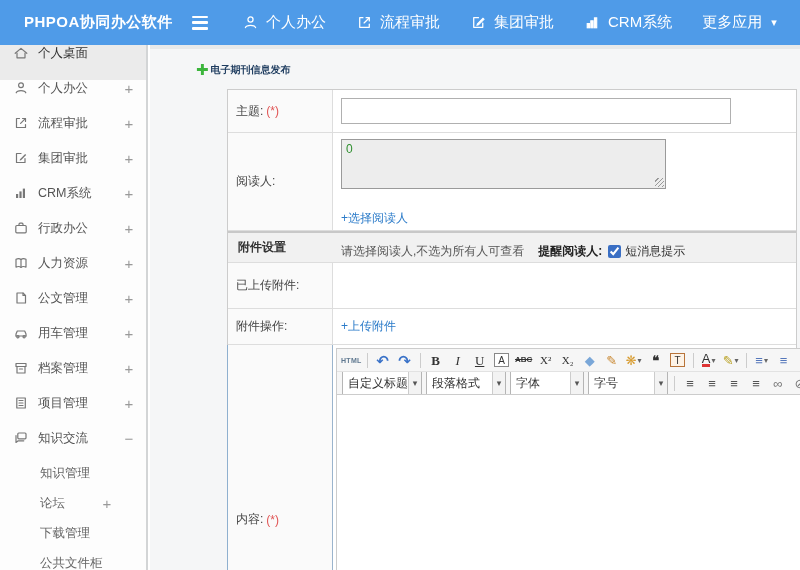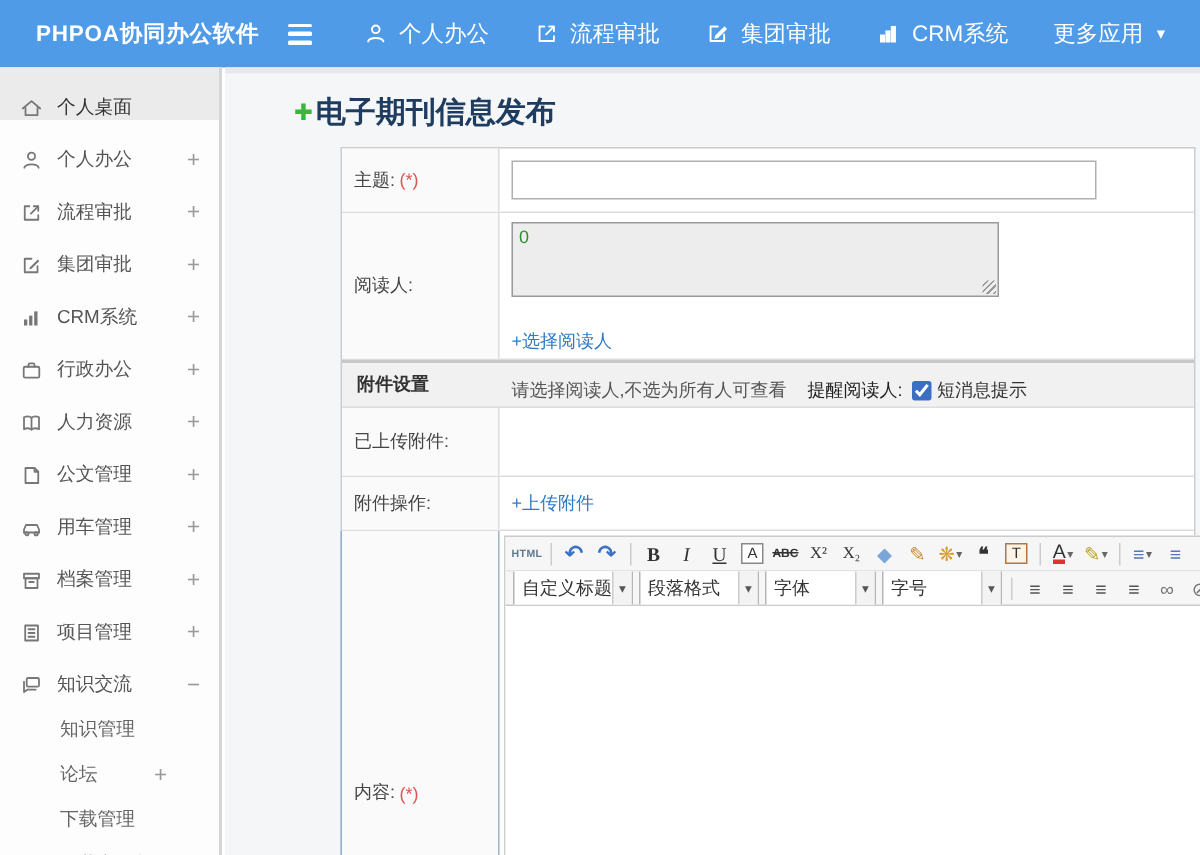--- a/index.html
+++ b/index.html
@@ -13,54 +13,54 @@
   .hamburger { width:20px; height:14px; display:flex; flex-direction:column; justify-content:space-between; margin-right:30px; cursor:pointer; }
   .hamburger i { display:block; height:2.5px; width:16px; background:#fff; border-radius:1px; }
   .top-nav { display:flex; align-items:center; gap:30px; }
   .nav-item { display:inline-flex; align-items:center; gap:7px; font-size:15px; cursor:pointer; white-space:nowrap; }
   .nav-icon { width:17px; height:17px; display:inline-flex; }
   .nav-icon svg { width:17px; height:17px; stroke:#fff; color:#fff; }
   .nav-caret { font-size:11px; margin-left:2px; }
 
   
   .sidebar { position:absolute; top:45px; left:0; width:148px; bottom:0; background:#fdfdfd; border-right:2px solid #d3d5d6; overflow:hidden; }
-  .sb-item { height:35px; display:flex; align-items:flex-end; padding:0 10px 0 13px; color:#555; cursor:pointer; }
+  .sb-item { height:35px; display:flex; align-items:flex-start; padding:0 10px 0 13px; color:#555; cursor:pointer; }
   .sb-item.active { background:#ebebeb; color:#333; }
   .sb-item.sb-sub { height:30px; padding-left:40px; color:#666; }
   .sb-icon { width:16px; height:16px; margin-right:9px; display:inline-flex; color:#777; }
   .sb-icon svg { width:16px; height:16px; color:#777; }
   .sb-label { flex:1; font-size:12.5px; white-space:nowrap; }
   .sb-expand { font-size:15px; color:#999; width:14px; text-align:center; font-weight:400; }
   .sb-sub .sb-expand { margin-right:22px; }
 
   
   .content { position:absolute; top:45px; left:150px; right:0; bottom:0; background:#f5f6f7; overflow:hidden; }
   .content-topstrip { height:4px; background:#e7e9ea; }
   .page-title-row { display:flex; align-items:center; margin:12px 0 10px 46px; }
   .plus-icon { color:#3cb53c; font-size:15px; font-weight:bold; margin-right:2px; }
-  .page-title { font-size:20px; font-weight:bold; color:#1e3c5f; }
+  .page-title { font-size:10px; font-weight:bold; color:#1e3c5f; }
 
   
   .form-table { margin-left:77px; width:570px; background:#fff; border:1px solid #ccc; border-bottom:none; }
   .frow { display:flex; border-bottom:1px solid #ddd; }
   .flabel { width:105px; background:#fafafa; border-right:1px solid #ddd; padding:0 8px; display:flex; align-items:center; color:#444; flex-shrink:0; }
   .fvalue { flex:1; padding:6px 8px; min-width:0; }
   .req { color:#e05555; margin-left:3px; }
   .row-subject { height:43px; }
   .row-subject .fvalue { display:flex; align-items:center; }
   .subject-input { width:390px; height:26px; border:1px solid #b0b0b0; background:#fff; padding:0 4px; font-size:12px; outline:none; }
   .row-readers { height:98px; }
   .readers-box { position:relative; width:325px; height:50px; background:#ededed; border:1px solid #9a9a9a; padding:2px 4px; font-size:12px; overflow:hidden; }
   .readers-val { color:#2f8f2f; }
   .resize-grip { position:absolute; right:1px; bottom:1px; width:9px; height:9px;
     background:repeating-linear-gradient(135deg, transparent 0 2px, #999 2px 3px); }
   .link { color:#2b7bc9; text-decoration:none; cursor:pointer; font-size:12px; }
   .readers-link-line { margin-top:21px; }
   .readers-hint-line { margin-top:16px; display:flex; align-items:center; color:#555; }
-  .remind-label { font-weight:normal; color:#222; margin-left:14px; }
+  .remind-label { font-weight:bold; color:#222; margin-left:14px; }
   .sms-checkbox { width:13px; height:13px; margin:0 4px 0 6px; accent-color:#3a6fc4; }
   .sms-label { color:#333; }
   .fsection { height:32px; display:flex; align-items:center; padding-left:10px; background:#f1f1f1; border-top:2px solid #c8c8c8; border-bottom:1px solid #ddd; font-weight:bold; color:#333; }
   .row-uploaded { height:46px; }
   .row-ops { height:36px; }
   .row-ops .fvalue, .row-uploaded .fvalue { display:flex; align-items:center; }
   .row-content { height:350px; border-left:1px solid #8fb0cf; margin-left:-1px; }
   .row-content .flabel { border-right-color:#9ab4cd; }
   .row-content .fvalue { padding:3px; overflow:visible; }
 

